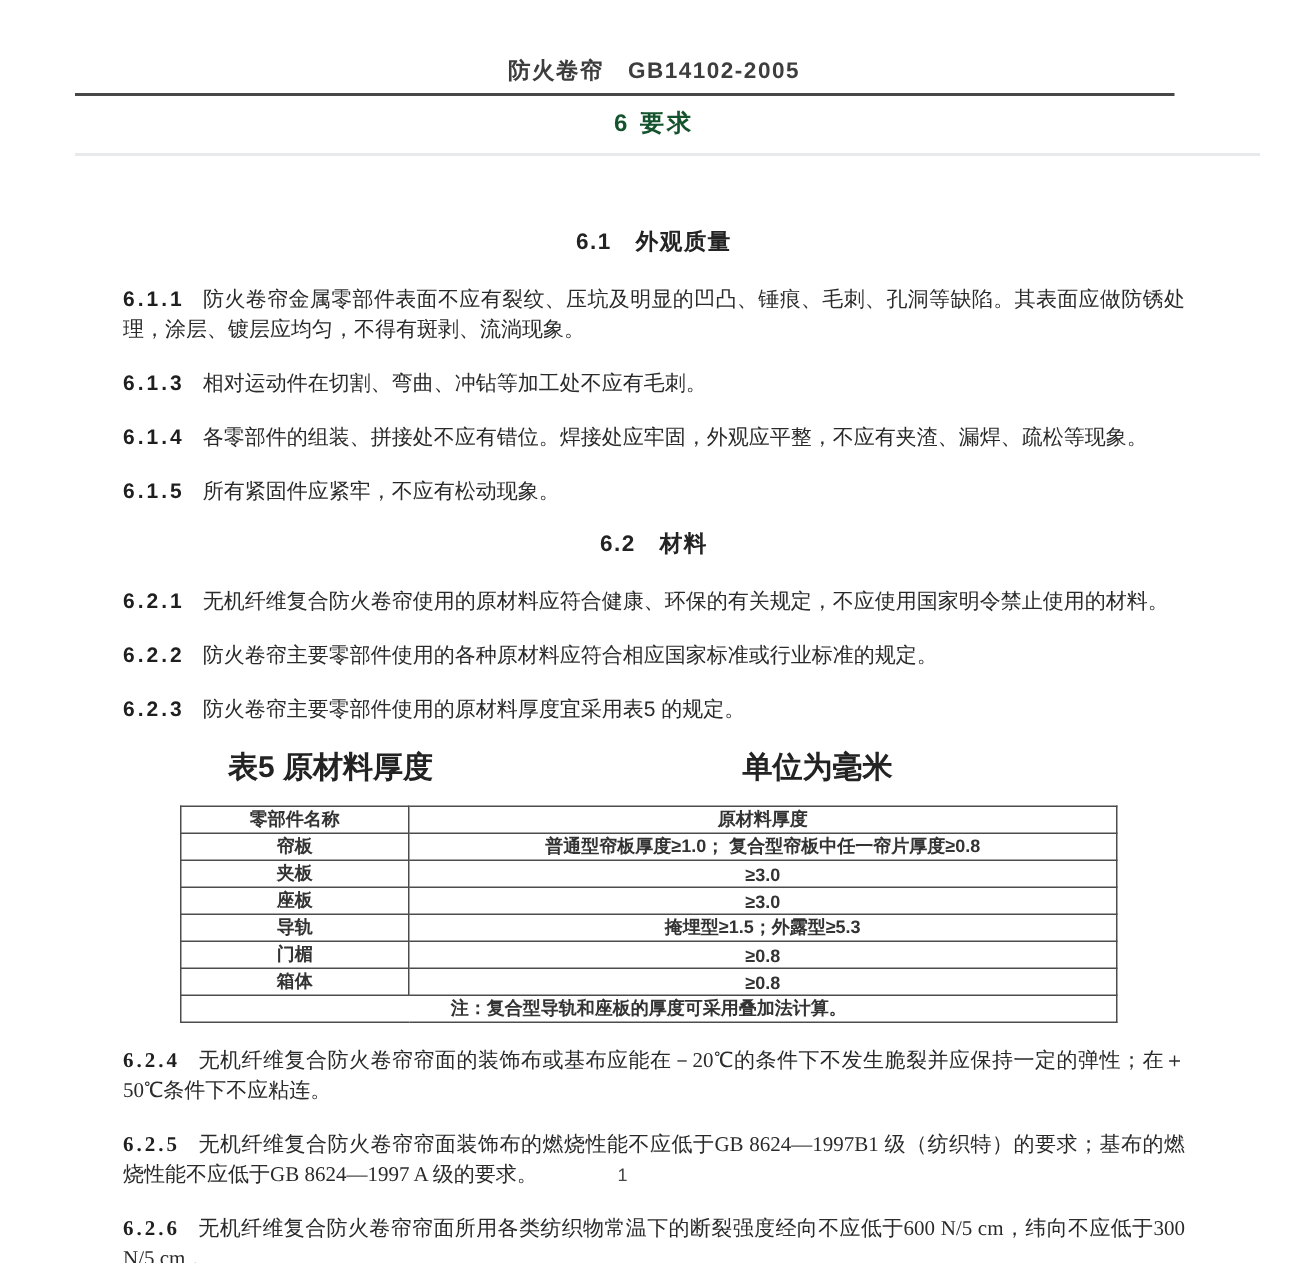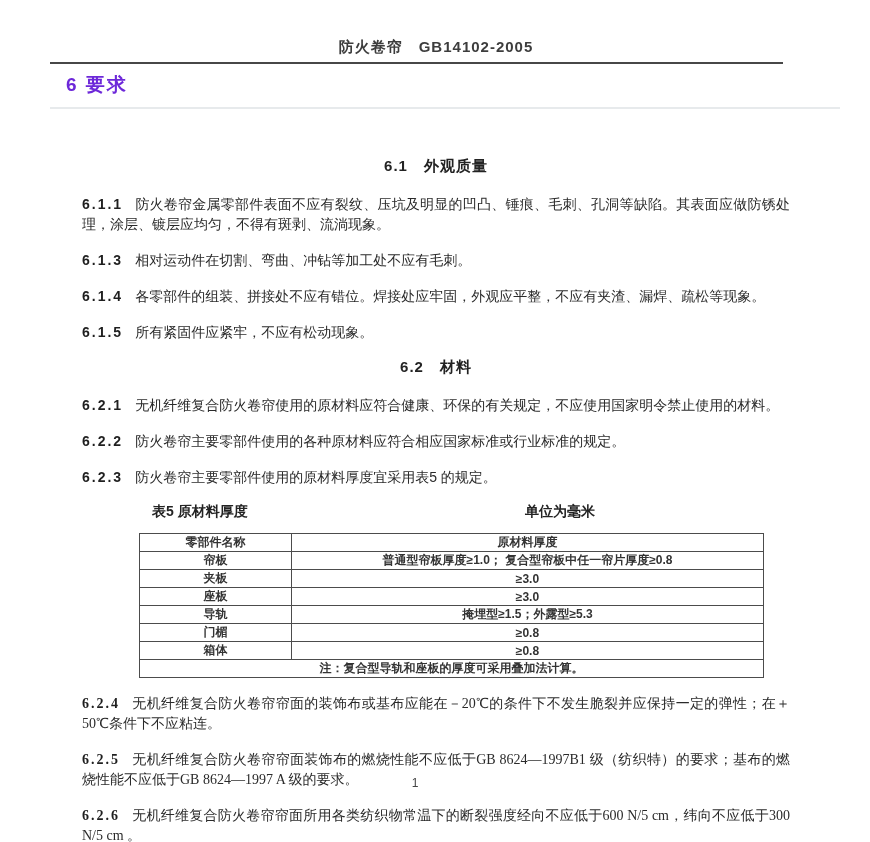--- a/index.html
+++ b/index.html
@@ -21,23 +21,24 @@
     color:#3d3d3d;
     letter-spacing:1px;
     white-space:pre-wrap;
   }
   .rule-dark{
     height:2px;background:#474747;border:none;
     width:733px;margin:5px 0 0 -16px;
   }
   .main-heading{
     margin-top:8px;
-    font-size:19px;
+    text-align:center;
+    font-size:16px;
     font-weight:bold;
-    color:#6d28d9;
+    color:#14532d;
     letter-spacing:2px;
     white-space:pre-wrap;
   }
   .rule-light{
     height:2px;background:#e7eaec;border:none;
     width:790px;margin:9px 0 0 -16px;
   }
 
   .section-heading{
     margin-top:48px;
@@ -63,35 +64,34 @@
     letter-spacing:2px;
     margin-right:12px;
     color:#1f1f1f;
     white-space:nowrap;
   }
 
   .table-block{ margin-top:14px; margin-left:54px; width:625px; }
   .table-caption-row{
     display:flex;
     justify-content:space-between;
-    font-size:14px;
+    font-size:20px;
     font-weight:bold;
     color:#232323;
     padding:0 150px 0 32px;
     white-space:pre-wrap;
   }
   table.mat{
     margin-top:12px;
     border-collapse:collapse;
     width:625px;
     font-size:12px;
     font-weight:bold;
     color:#333333;
     table-layout:fixed;
-    margin-left:19px;
   }
   table.mat th, table.mat td{
     border:1px solid #4c4c4c;
     height:15px;
     padding:0 4px;
     text-align:center;
     vertical-align:middle;
     white-space:pre-wrap;
     overflow:hidden;
   }

